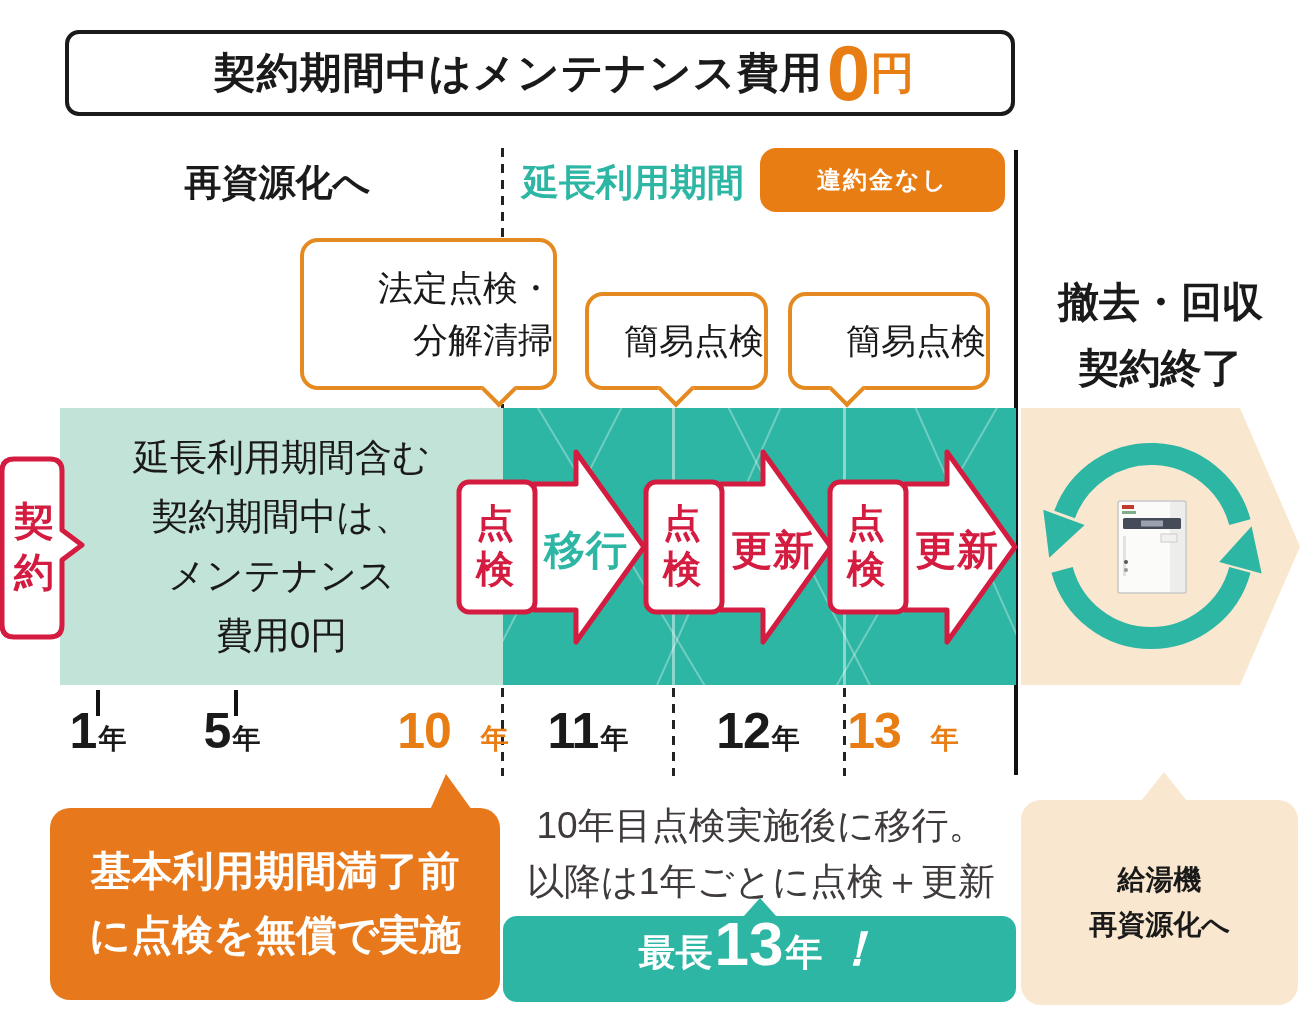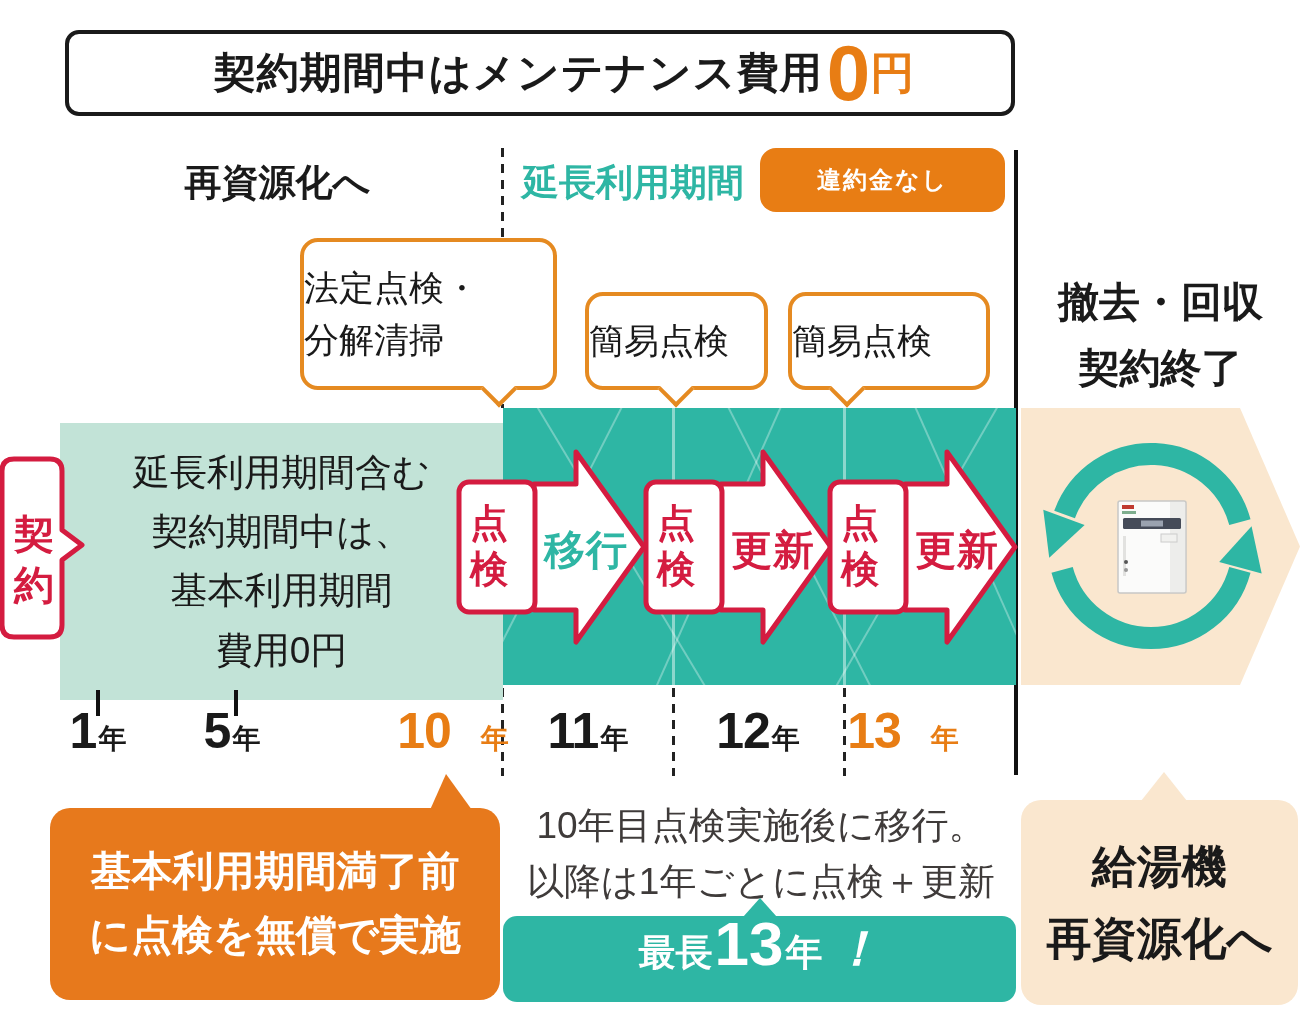--- a/index.html
+++ b/index.html
@@ -25,46 +25,46 @@
     display:flex; align-items:center; justify-content:center; letter-spacing:2px; }
 
   
   .vdash { position:absolute; width:3px;
     background:repeating-linear-gradient(to bottom,#222 0 9px,transparent 9px 16px); }
   .vsolid { position:absolute; left:1014px; top:150px; width:4px; height:625px; background:#111; }
   .tick { position:absolute; top:690px; width:4px; height:26px; background:#111; }
 
   
   .callout { position:absolute; background:#fff; border:4px solid #e58a21; border-radius:18px;
-    display:flex; flex-direction:column; align-items:flex-start; justify-content:center;
+    display:flex; flex-direction:column; align-items:flex-end; justify-content:center;
     font-size:35px; font-weight:500; line-height:1.5; text-align:center; z-index:5; }
   .callout .tail { position:absolute; bottom:-16px; width:26px; height:26px; background:#fff;
     border-right:4px solid #e58a21; border-bottom:4px solid #e58a21; transform:rotate(45deg); }
 
   
   .removal { position:absolute; left:1028px; top:270px; width:265px; text-align:center;
     font-size:41px; font-weight:bold; line-height:1.6; }
 
   
-  .band-green { position:absolute; left:60px; top:408px; width:443px; height:277px; background:#c2e3d7;margin-top:15px; }
+  .band-green { position:absolute; left:60px; top:408px; width:443px; height:277px; background:#c2e3d7; }
   .band-green .band-text { position:absolute; left:0; top:20px; width:443px; text-align:center;
     font-size:37px; line-height:1.6; color:#1a1a1a; }
   .band-teal { position:absolute; left:503px; top:408px; width:513px; height:277px;
     background:#2eb6a4; overflow:hidden; }
   .band-teal .vline { position:absolute; top:0; width:3px; height:277px; background:rgba(255,255,255,.45); }
   .band-teal .diag { position:absolute; top:-80px; width:2px; height:440px; background:rgba(255,255,255,.32); }
 
   
   .contract { position:absolute; left:0; top:456px; width:88px; height:184px; z-index:6; }
   .contract .txt { position:absolute; left:12px; top:40px; width:44px; font-size:40px; font-weight:bold;
-    color:#d41c40; line-height:1.28; word-break:break-all; text-align:center;margin-top:13px; }
+    color:#d41c40; line-height:1.28; word-break:break-all; text-align:center; }
 
   
   .unit { position:absolute; top:444px; width:192px; height:206px; z-index:4; }
-  .unit .inspect { position:absolute; left:14px; top:57px; width:76px; text-align:left;
+  .unit .inspect { position:absolute; left:1px; top:57px; width:76px; text-align:center;
     font-size:38px; font-weight:bold; color:#d41c40; line-height:1.2; }
   .unit .inspect span { display:inline-block; width:42px; word-break:break-all; }
   .unit .action { position:absolute; left:78px; top:79px; width:104px; text-align:center;
     font-size:41px; font-weight:bold; letter-spacing:1px; }
   .action.teal { color:#2eb6a4; } .action.red { color:#d41c40; }
 
   
   .pentagon { position:absolute; left:1021px; top:408px; width:279px; height:277px; background:#fae7cf;
     clip-path:polygon(0 0,78.5% 0,100% 50%,78.5% 100%,0 100%); }
   .recycle { position:absolute; left:1029px; top:424px; z-index:2; }
@@ -89,21 +89,21 @@
   .maxbox { position:absolute; left:503px; top:916px; width:513px; height:86px; background:#2eb6a4;
     border-radius:14px; display:flex; align-items:baseline; justify-content:center; color:#fff; }
   .maxbox .tri-up { left:240px; top:-18px;
     border-left:17px solid transparent; border-right:17px solid transparent; border-bottom:19px solid #2eb6a4; }
   .max-prefix { font-size:37px; font-weight:bold; }
   .max-num { font-size:62px; font-weight:bold; line-height:.9; margin:0 2px; }
   .max-unit { font-size:37px; font-weight:bold; }
   .max-bang { font-size:48px; font-weight:bold; font-style:italic; margin-left:10px; }
   .recyclebox { position:absolute; left:1021px; top:800px; width:277px; height:205px; background:#fae7cf;
     border-radius:20px; display:flex; flex-direction:column; align-items:center; justify-content:center;
-    font-size:45px; font-weight:bold; line-height:1.6; text-align:center; }
+    font-size:28px; font-weight:bold; line-height:1.6; text-align:center; }
   .recyclebox .tri-up { left:120px; top:-28px;
     border-left:23px solid transparent; border-right:23px solid transparent; border-bottom:29px solid #fae7cf; }
 </style>
 </head>
 <body>
 
 <div class="stage">
 
   <div class="vdash" style="left:501px; top:148px; height:260px;"></div>
   <div class="vdash" style="left:501px; top:688px; height:88px;"></div>
@@ -137,21 +137,21 @@
 
   <div class="removal">
     <div>撤去・回収</div>
     <div>契約終了</div>
   </div>
 
   <div class="band-green">
     <div class="band-text">
       <div>延長利用期間含む</div>
       <div>契約期間中は、</div>
-      <div>基本利用期間</div>
+      <div>メンテナンス</div>
       <div>費用0円</div>
     </div>
   </div>
   <div class="band-teal">
     <div class="vline" style="left:169px;"></div>
     <div class="vline" style="left:340px;"></div>
     <div class="diag" style="left:46px;  transform:rotate(27deg);"></div>
     <div class="diag" style="left:118px; transform:rotate(-31deg);"></div>
     <div class="diag" style="left:214px; transform:rotate(24deg);"></div>
     <div class="diag" style="left:296px; transform:rotate(-27deg);"></div>

